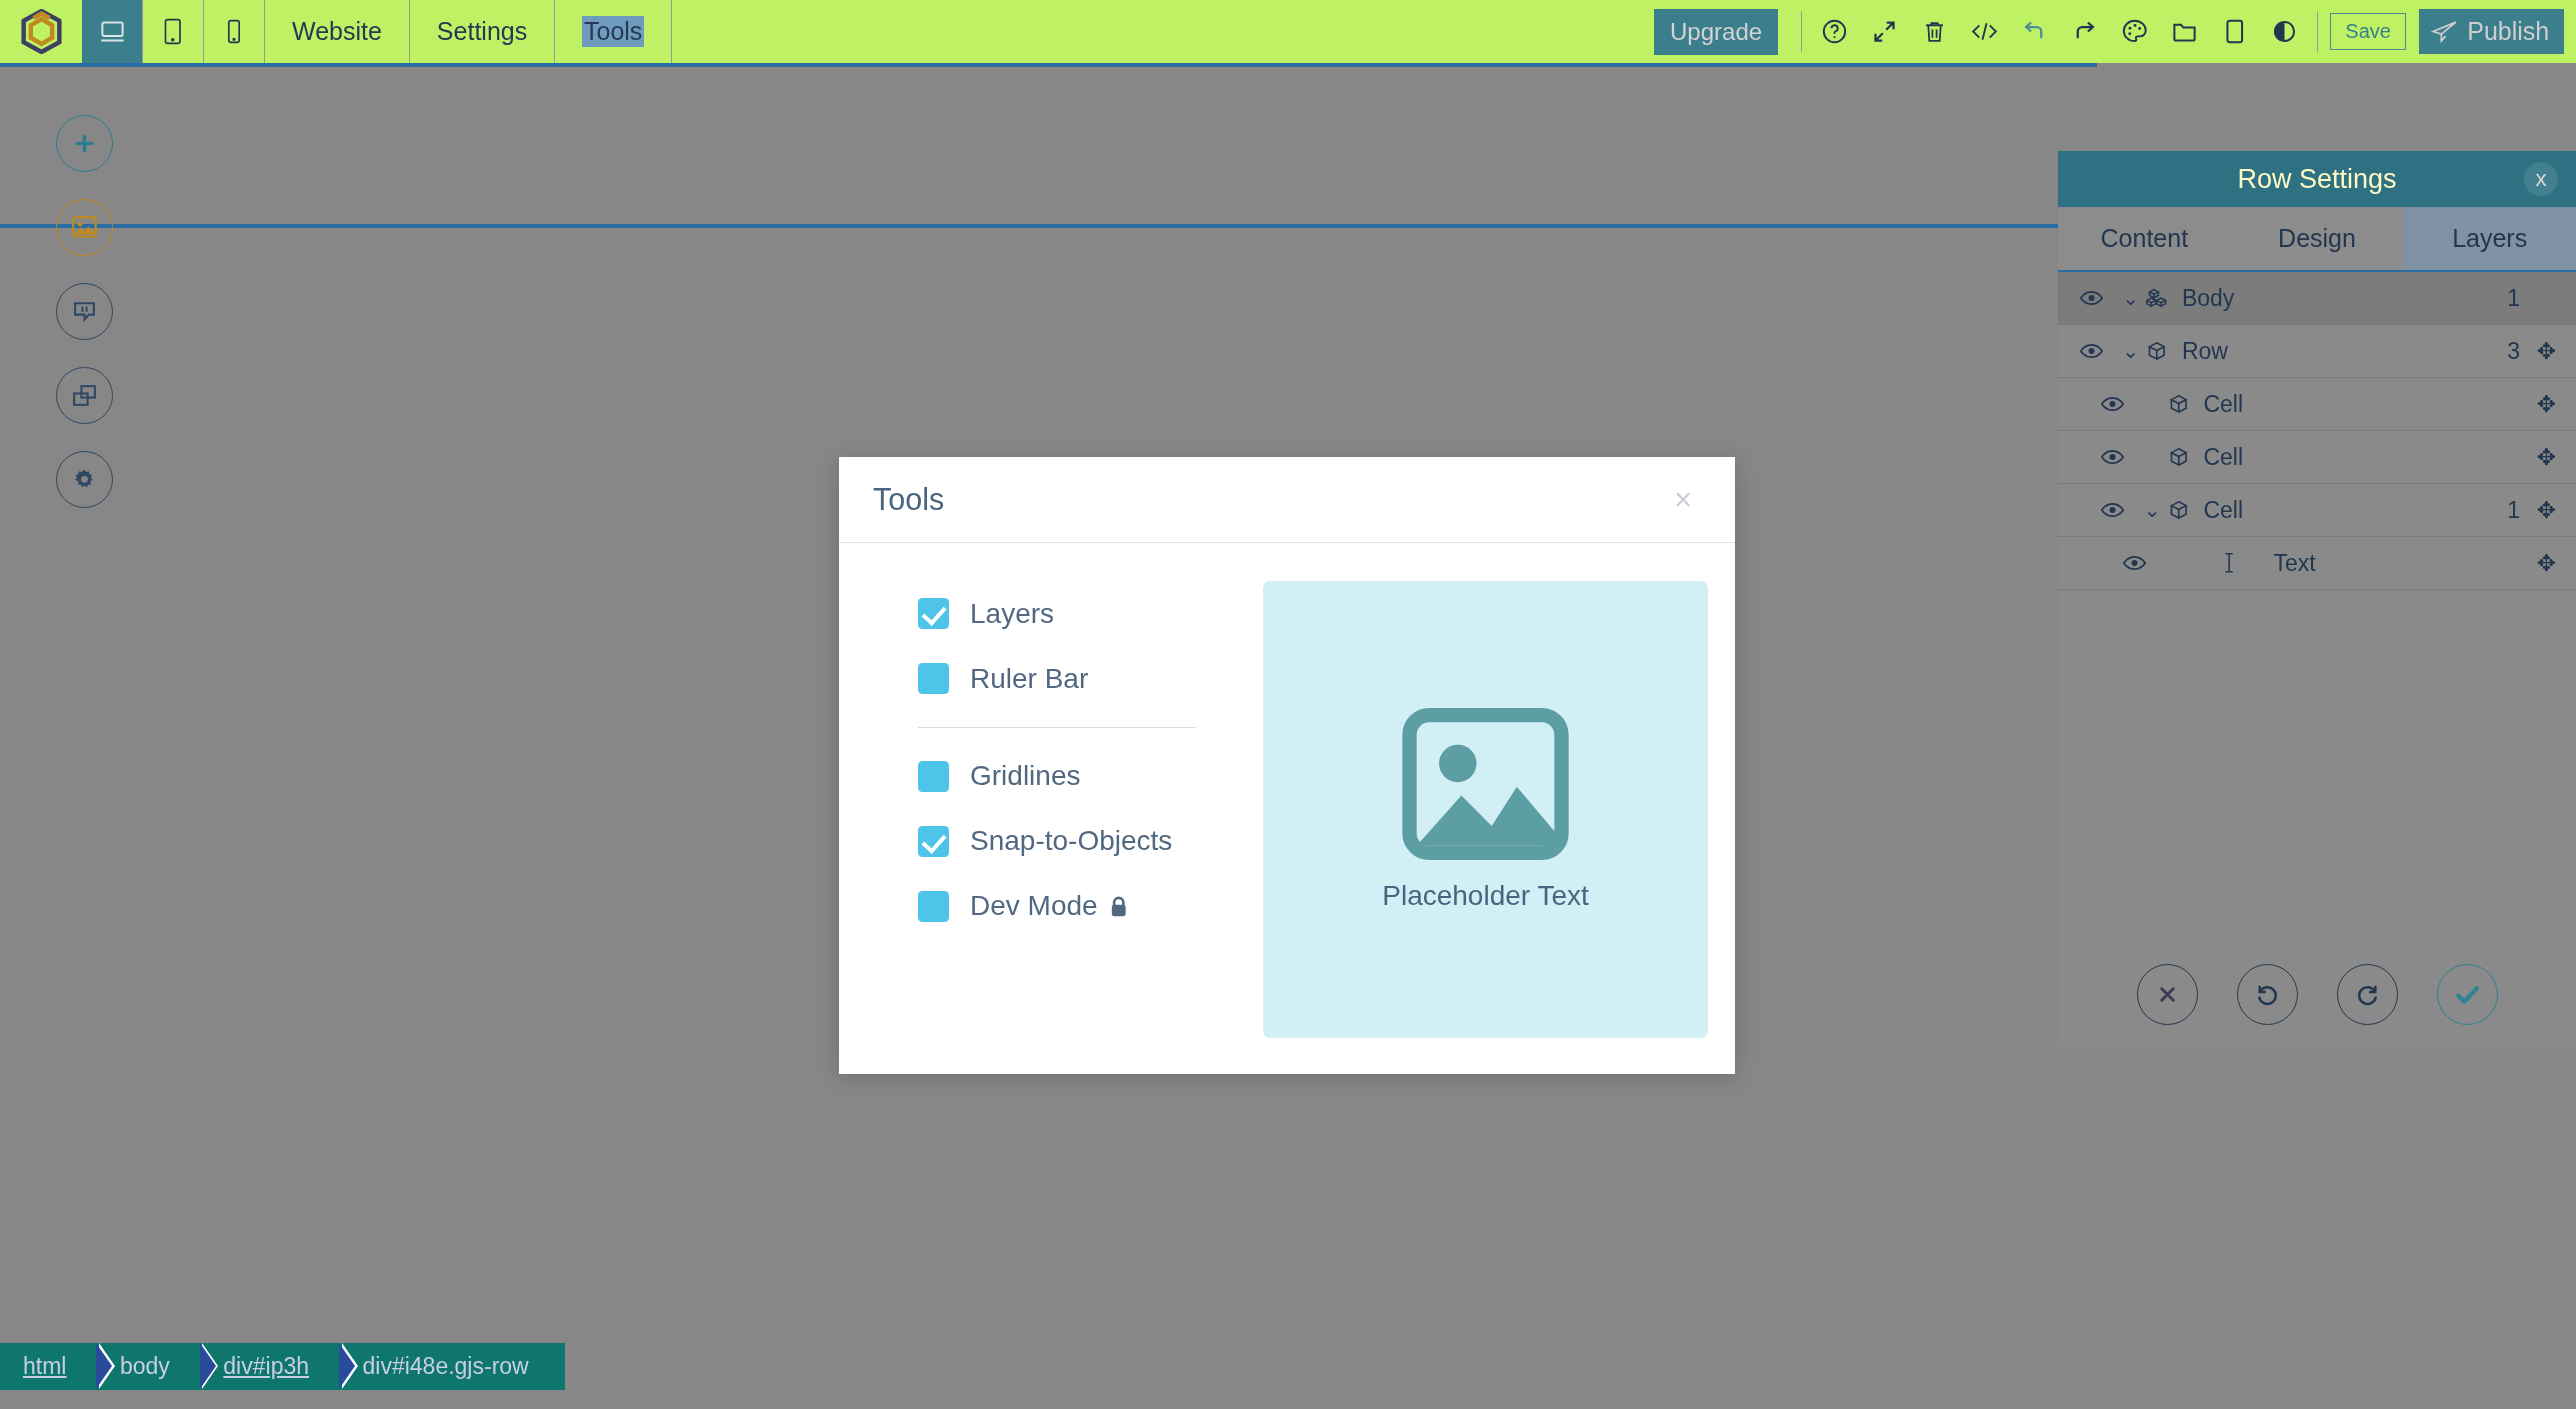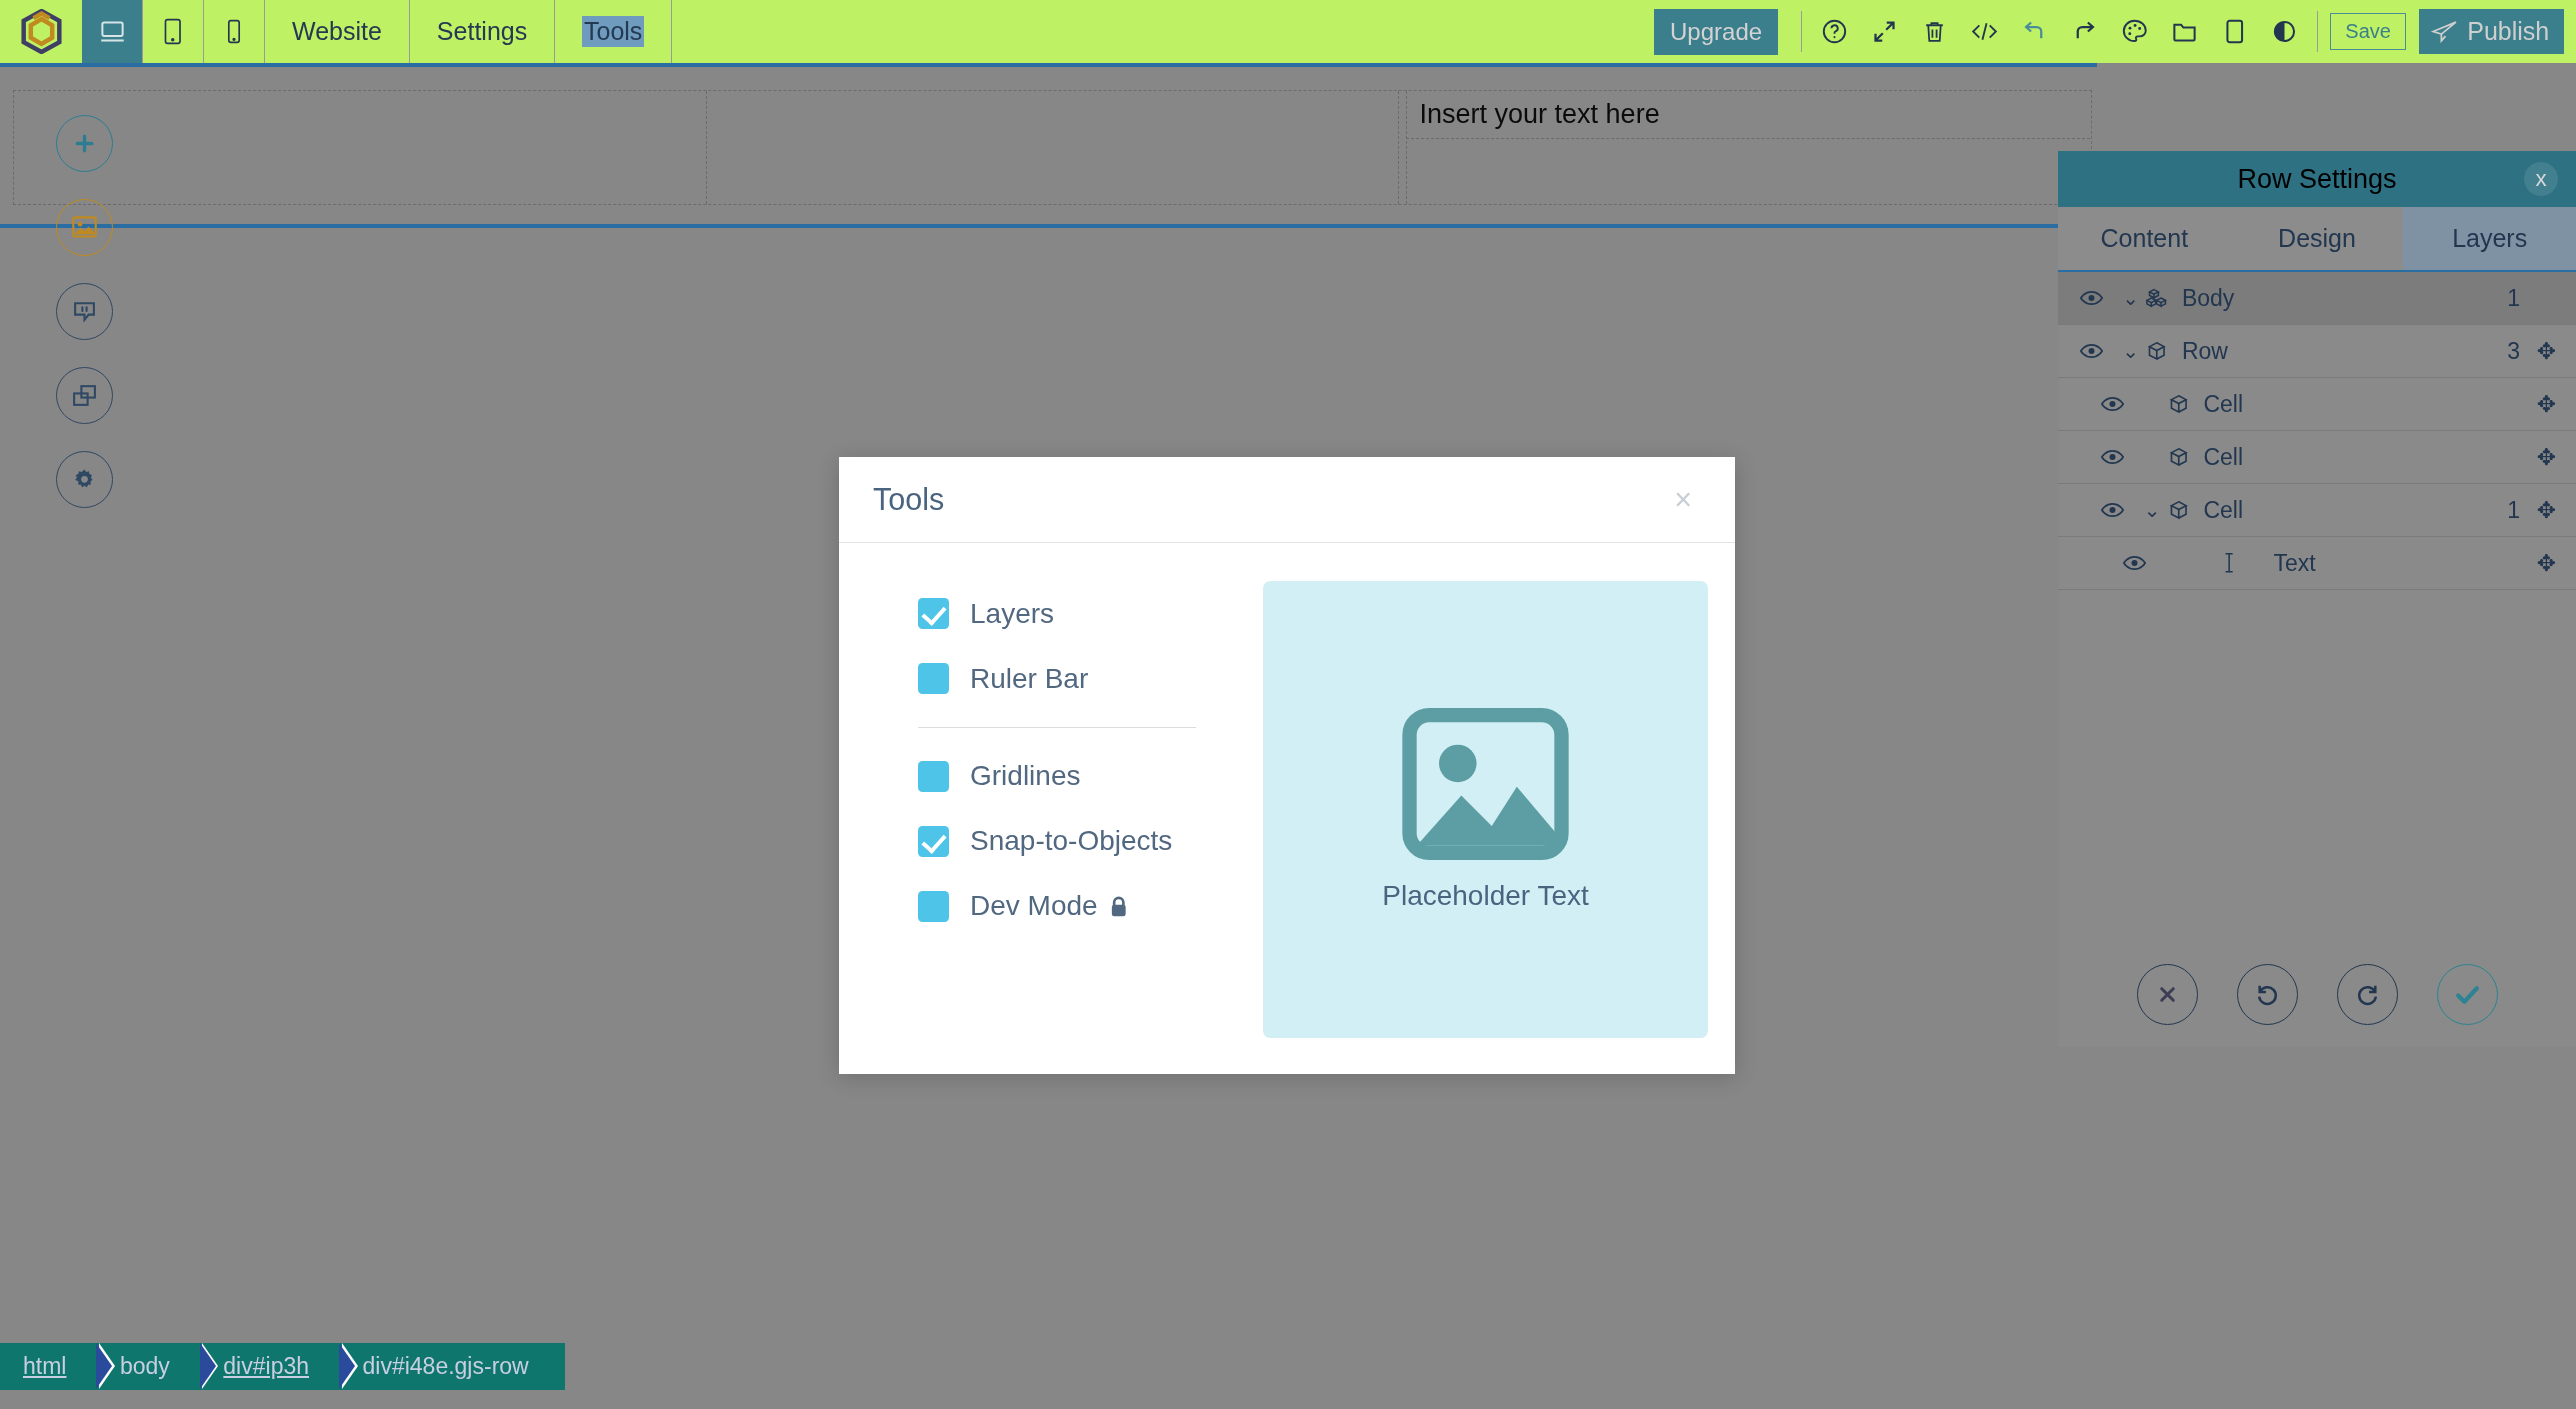--- a/index.html
+++ b/index.html
@@ -259,21 +259,21 @@
     background: #8a8a8a;
     box-sizing: border-box;
   }
   #rpanel-header {
     height: 56px;
     background: #2d7183;
     display: flex; align-items: center; justify-content: center;
     position: relative;
   }
   #rpanel-title {
-    color: #000000;
+    color: #fef9c3;
     font-size: 27px;
   }
   #rpanel-close {
     position: absolute;
     right: 18px; top: 50%;
     transform: translateY(-50%);
     width: 34px; height: 34px;
     border-radius: 50%;
     background: rgba(255,255,255,0.10);
     color: #d8d8d8;
@@ -496,28 +496,20 @@
       <span>Publish</span>
     </button>
   </div>
 </div>
 
 <div id="canvas">
 
   <div id="row-sel-top"></div>
   <div id="row-sel-bottom"></div>
 
-  <div class="gjs-row">
-    <div class="gjs-cell cell-a"></div>
-    <div class="gjs-cell cell-b"></div>
-    <div class="gjs-cell cell-c">
-      <div class="text-block-box"></div>
-      <div class="text-block">Insert your text here</div>
-    </div>
-  </div>
 
   <div id="left-tools">
     <div class="lt-btn teal">
       <svg width="25" height="25" viewBox="0 0 24 24" stroke="#2c7d91" stroke-width="3.2" stroke-linecap="round">
         <path d="M12 5v14M5 12h14"></path>
       </svg>
     </div>
     <div class="lt-btn gold">
       <svg width="27" height="25" viewBox="0 0 24 22" fill="none" stroke="#c08a1e" stroke-width="1.9">
         <rect x="2" y="2" width="20" height="17" rx="1.5"></rect>

